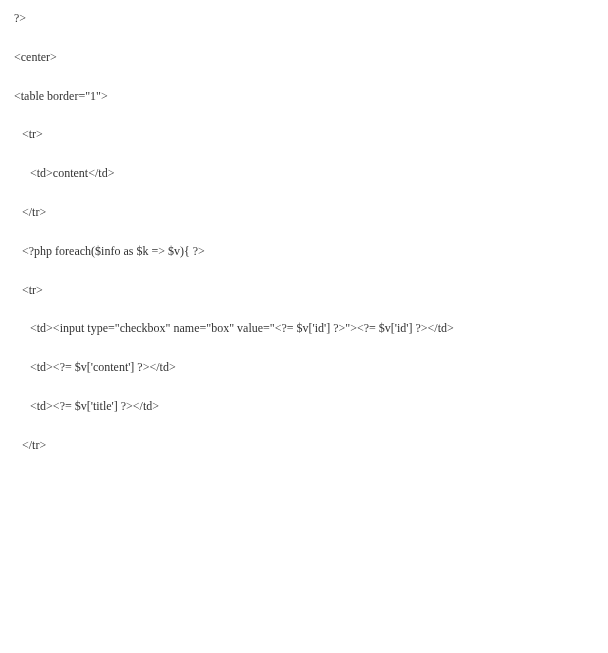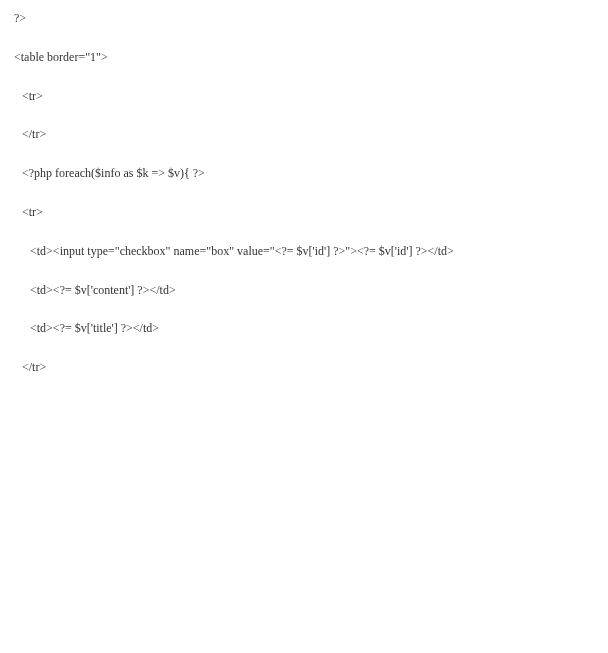--- a/index.html
+++ b/index.html
@@ -20,22 +20,24 @@
     margin-bottom: 22px;
   }
   .indent1 { padding-left: 8px; }
   .indent2 { padding-left: 16px; }
 </style>
 </head>
 <body>
 
 <div class="code-block">
   <div class="line">?&gt;</div>
+  <div class="line">&lt;center&gt;</div>
   <div class="line">&lt;table border="1"&gt;</div>
   <div class="line indent1">&lt;tr&gt;</div>
+  <div class="line indent2">&lt;td&gt;content&lt;/td&gt;</div>
   <div class="line indent1">&lt;/tr&gt;</div>
   <div class="line indent1">&lt;?php foreach($info as $k =&gt; $v){ ?&gt;</div>
   <div class="line indent1">&lt;tr&gt;</div>
   <div class="line indent2">&lt;td&gt;&lt;input type="checkbox" name="box" value="&lt;?= $v['id'] ?&gt;"&gt;&lt;?= $v['id'] ?&gt;&lt;/td&gt;</div>
   <div class="line indent2">&lt;td&gt;&lt;?= $v['content'] ?&gt;&lt;/td&gt;</div>
   <div class="line indent2">&lt;td&gt;&lt;?= $v['title'] ?&gt;&lt;/td&gt;</div>
   <div class="line indent1">&lt;/tr&gt;</div>
 </div>
 
 </body></html>

